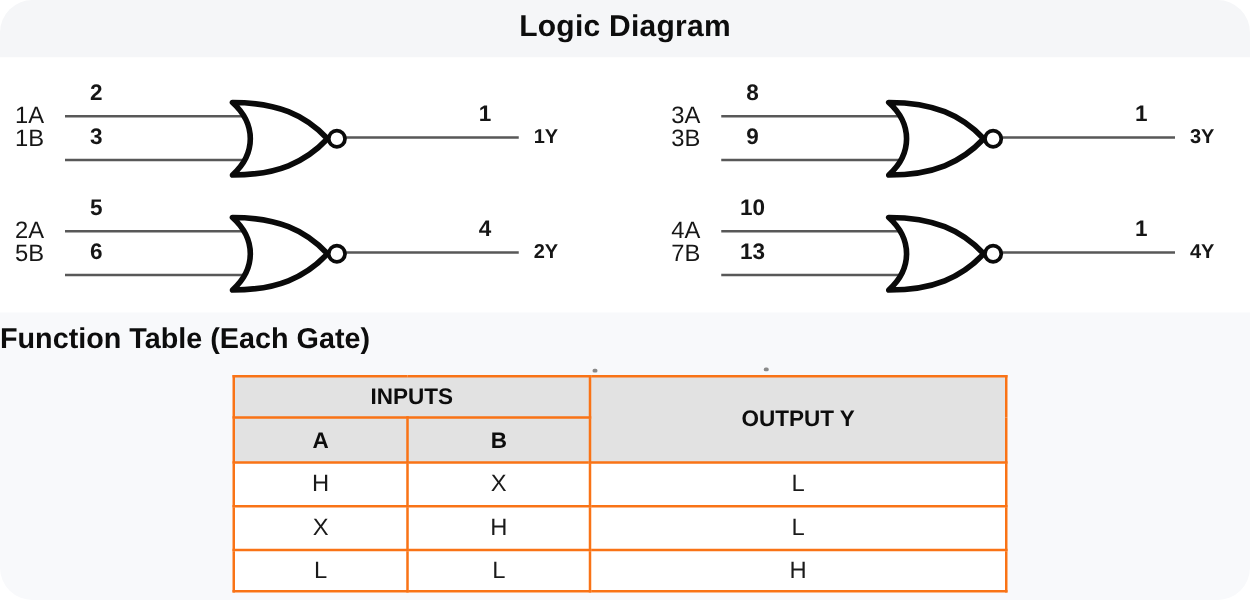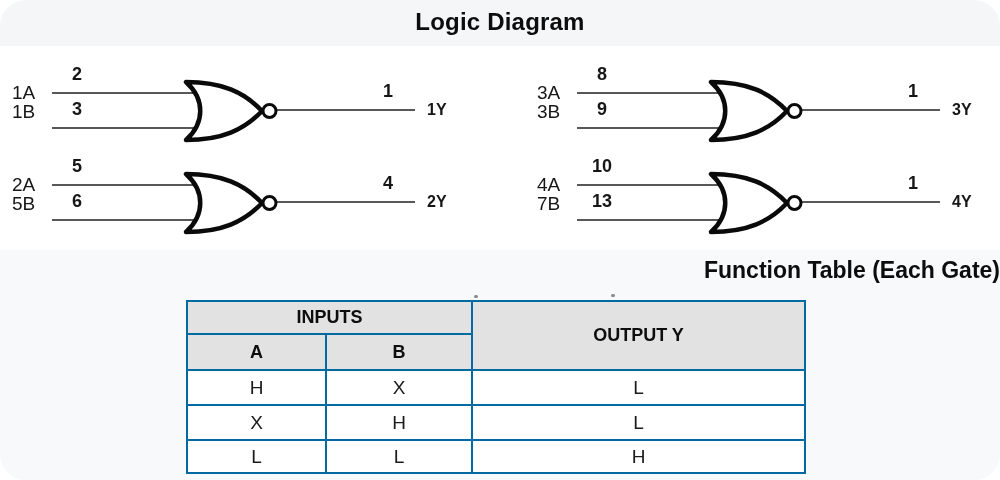--- a/index.html
+++ b/index.html
@@ -41,31 +41,31 @@
   .wire{position:absolute;height:2px;background:#585858;}
   .wire.a{left:42px;top:30px;width:148px;}
   .wire.b{left:42px;top:65px;width:148px;}
   .wire.out{left:263px;top:47px;width:142px;}
 
   .gate-svg{position:absolute;left:170px;top:16px;}
 
   
   .lower{position:absolute;left:0;top:250px;width:1000px;height:230px;background:#f8f9fb;}
   .ft-title{
-    position:absolute;left:0;top:257px;width:1000px;text-align:right;
+    position:absolute;left:0;top:257px;width:1000px;text-align:left;
     font-size:23px;font-weight:bold;color:#0d0d0d;
   }
   .speck{position:absolute;width:4px;height:3px;background:#8a8a8a;border-radius:2px;}
   .speck.s1{left:474px;top:295px;}
   .speck.s2{left:611px;top:294px;}
 
   .ft-wrap{position:absolute;left:186px;top:300px;}
   table.ft{border-collapse:collapse;background:#ffffff;}
   table.ft th,table.ft td{
-    border:2px solid #0369a1;text-align:center;vertical-align:middle;padding:0;
+    border:2px solid #f97316;text-align:center;vertical-align:middle;padding:0;
   }
   table.ft th{background:#e2e2e2;font-size:18px;font-weight:bold;color:#0d0d0d;}
   table.ft td{background:#ffffff;font-size:19px;font-weight:normal;color:#1a1a1a;}
   .rh1{height:33px;} .rh2{height:36px;} .rbody{height:35px;} .rlast{height:33px;}
 </style>
 </head>
 <body>
 
 <div class="page">
 

